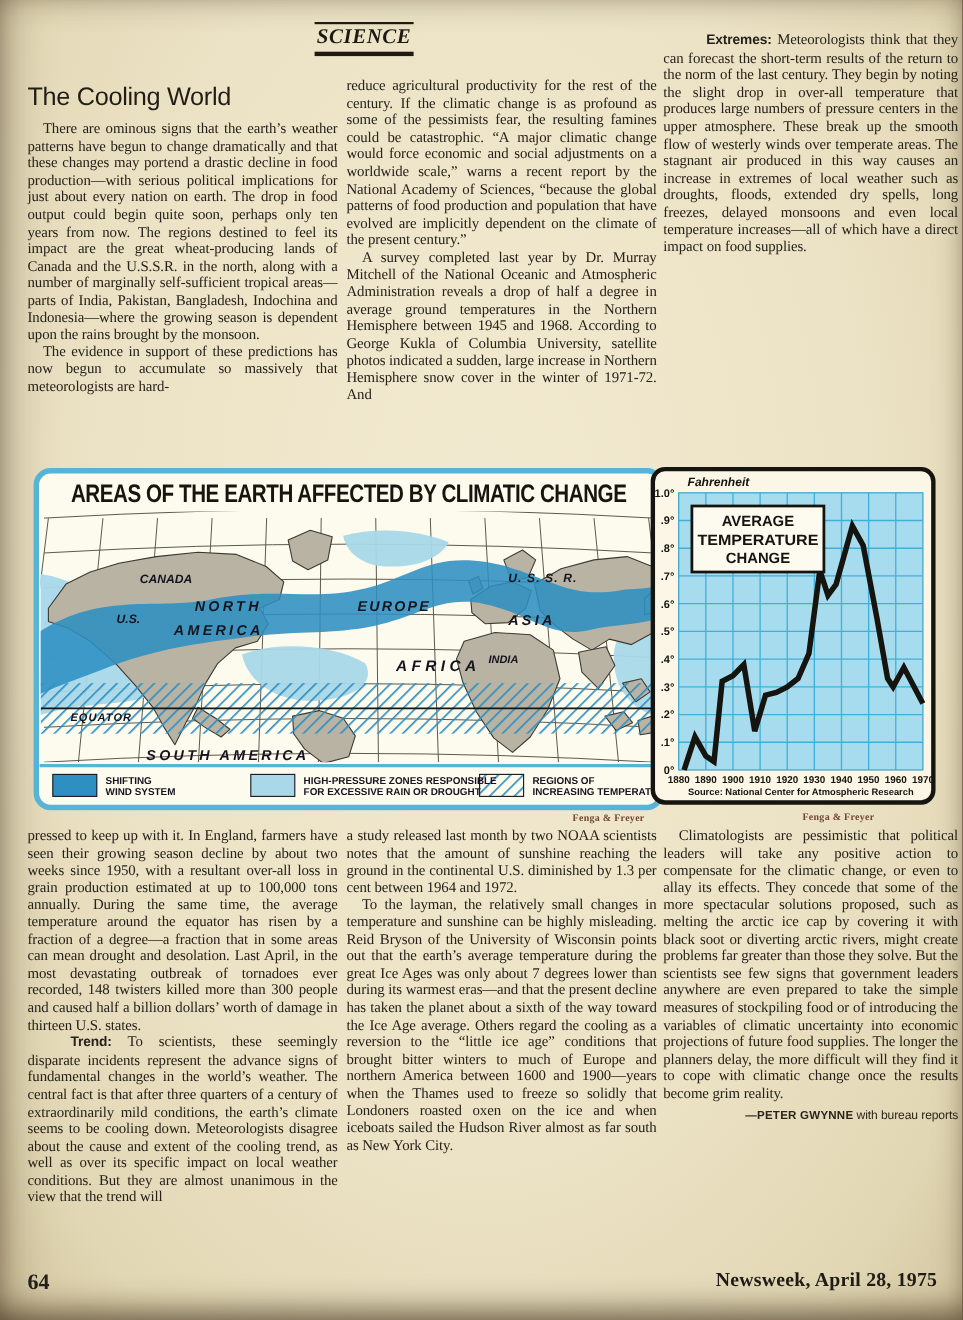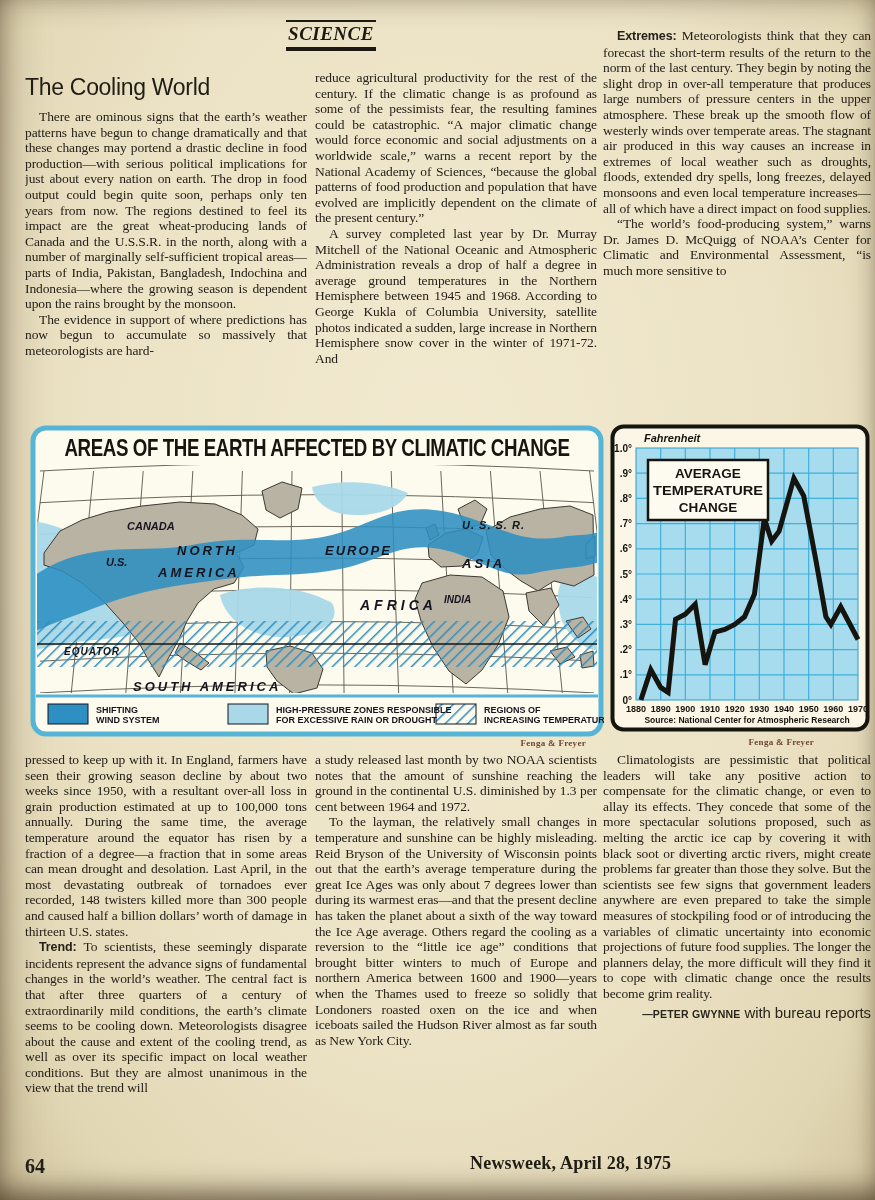--- a/index.html
+++ b/index.html
@@ -24,55 +24,54 @@
     font-size:19px;letter-spacing:.5px;color:#1d1a13;margin-left:31px;
   }
   
   .col{font-size:13.5px;line-height:15.6px;text-align:justify;letter-spacing:-.1px;overflow:hidden;}
   .col p{margin:0;}
   .col p.ind{text-indent:14px;}
   .headline{
     font-family:"Liberation Sans", sans-serif;font-weight:normal;font-size:23px;
     letter-spacing:-.3px;color:#211d15;margin:0 0 10px 0;line-height:1;
   }
-  .leadin{font-family:"Liberation Sans", sans-serif;font-weight:bold;font-size:12.5px;}
+  .leadin{font-family:"Liberation Sans", sans-serif;font-weight:bold;font-size:12.5px;margin-left:25px;}
   .byline{margin-top:3px;text-align:right;font-family:"Liberation Sans", sans-serif;color:#2a251c;}
   .byline .bname{font-weight:bold;font-size:10.5px;letter-spacing:.2px;}
-  .byline .brest{font-size:15px;}
+  .byline .brest{font-size:11px;}
   
   .credit{
     font-family:"Liberation Serif", serif;font-weight:bold;font-size:9px;
     color:#6e4632;letter-spacing:.3px;
   }
   
   .pagenum{left:25px;top:1155px;font-weight:bold;font-size:20px;color:#23201a;}
-  .magdate{left:470px;top:1153px;width:382px;font-weight:bold;font-size:18px;color:#1f1c15;letter-spacing:.2px;}
+  .magdate{left:470px;top:1153px;width:382px;text-align:right;font-weight:bold;font-size:18px;color:#1f1c15;letter-spacing:.2px;}
   svg text{font-family:"Liberation Sans", sans-serif;}
 </style>
 </head>
 <body>
 
 <div class="page">
 
   <div class="abs science">SCIENCE</div>
 
   <div class="abs col" style="left:25px;top:76px;width:282px;height:350px;">
     <h1 class="headline">The Cooling World</h1>
     <p class="ind">There are ominous signs that the earth’s weather patterns have begun to change dramatically and that these changes may portend a drastic decline in food production—with serious political implications for just about every nation on earth. The drop in food output could begin quite soon, perhaps only ten years from now. The regions destined to feel its impact are the great wheat-producing lands of Canada and the U.S.S.R. in the north, along with a number of marginally self-sufficient tropical areas—parts of India, Pakistan, Bangladesh, Indochina and Indonesia—where the growing season is dependent upon the rains brought by the monsoon.</p>
-    <p class="ind">The evidence in support of where predictions has now begun to accumulate so massively that meteorologists are hard-</p>
+    <p class="ind">The evidence in support of these predictions has now begun to accumulate so massively that meteorologists are hard-</p>
   </div>
 
   <div class="abs col" style="left:315px;top:70px;width:282px;height:356px;">
     <p>reduce agricultural productivity for the rest of the century. If the climatic change is as profound as some of the pessimists fear, the resulting famines could be catastrophic. “A major climatic change would force economic and social adjustments on a worldwide scale,” warns a recent report by the National Academy of Sciences, “because the global patterns of food production and population that have evolved are implicitly dependent on the climate of the present century.”</p>
     <p class="ind">A survey completed last year by Dr. Murray Mitchell of the National Oceanic and Atmospheric Administration reveals a drop of half a degree in average ground temperatures in the Northern Hemisphere between 1945 and 1968. According to George Kukla of Columbia University, satellite photos indicated a sudden, large increase in Northern Hemisphere snow cover in the winter of 1971-72. And</p>
   </div>
 
   <div class="abs col" style="left:603px;top:28px;width:268px;height:400px;">
     <p class="ind"><b class="leadin">Extremes:</b> <span>Meteorologists think that they can forecast the short-term results of the return to the norm of the last century. They begin by noting the slight drop in over-all temperature that produces large numbers of pressure centers in the upper atmosphere. These break up the smooth flow of westerly winds over temperate areas. The stagnant air produced in this way causes an increase in extremes of local weather such as droughts, floods, extended dry spells, long freezes, delayed monsoons and even local temperature increases—all of which have a direct impact on food supplies.</span></p>
-    <p class="ind">“The world’s food-producing system,” warns Dr. James D. McQuigg of NOAA’s Center for Climatic and Environmental Assessment, “is much more sensitive to</p>
   </div>
 
   <div class="abs" style="left:30px;top:425px;width:574px;height:358px;">
     <svg id="mapSvg" width="574" height="312" viewBox="0 0 574 312">
       <defs>
         <pattern id="hatchPat" patternUnits="userSpaceOnUse" width="8" height="8" patternTransform="rotate(45)">
           <rect width="8" height="8" fill="rgba(255,255,255,0)"></rect>
           <line x1="0" y1="0" x2="0" y2="8" stroke="#2e8fc2" stroke-width="3"></line>
         </pattern>
         <clipPath id="mapClip">
@@ -164,21 +163,21 @@
           <text x="246" y="288">HIGH-PRESSURE ZONES RESPONSIBLE</text>
           <text x="246" y="298">FOR EXCESSIVE RAIN OR DROUGHT</text>
           <text x="454" y="288">REGIONS OF</text>
           <text x="454" y="298">INCREASING TEMPERATURES</text>
         </g>
       </g>
     </svg>
     <div class="credit" style="position:absolute;right:18px;top:313px;">Fenga &amp; Freyer</div>
   </div>
 
-  <div class="abs" style="left:610px;top:424px;width:208px;height:312px;text-decoration:underline;">
+  <div class="abs" style="left:591px;top:424px;width:208px;height:312px;text-decoration:underline;">
     <svg id="chartSvg" width="260" height="312" viewBox="0 0 260 312">
       <rect x="2.5" y="2.5" width="255" height="303" rx="11" fill="#fbf6e6" stroke="#15140f" stroke-width="4"></rect>
       <text x="34" y="18" font-size="11" font-weight="bold" font-style="italic" fill="#15140f">Fahrenheit</text>
 
       <rect x="26" y="24" width="222" height="252" fill="#a6dcee" stroke="#2f9cc6" stroke-width="1"></rect>
       <g id="chart-grid" stroke="#3fb0da" stroke-width="1.2">
           <line x1="50.66666666666667" y1="24" x2="50.66666666666667" y2="276"></line>
           <line x1="75.33333333333334" y1="24" x2="75.33333333333334" y2="276"></line>
           <line x1="100" y1="24" x2="100" y2="276"></line>
           <line x1="124.66666666666667" y1="24" x2="124.66666666666667" y2="276"></line>

